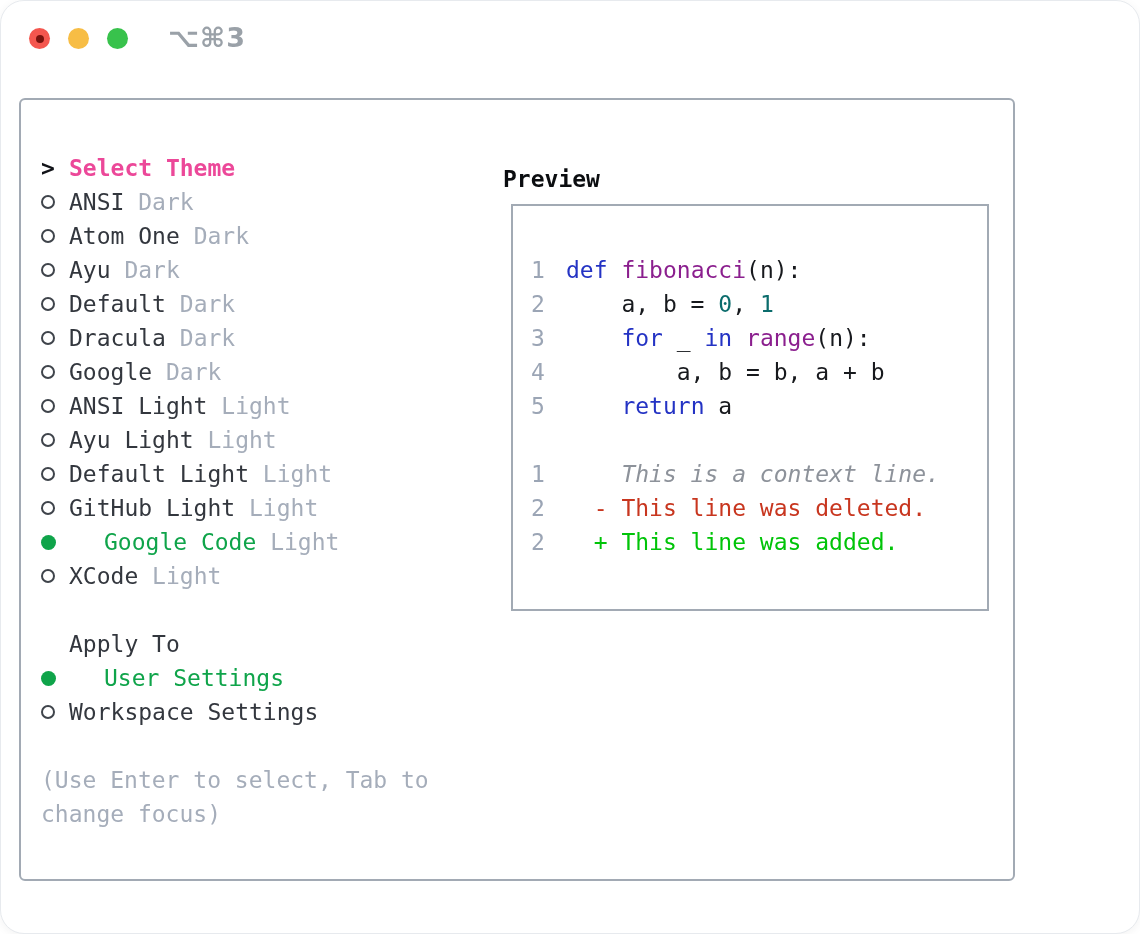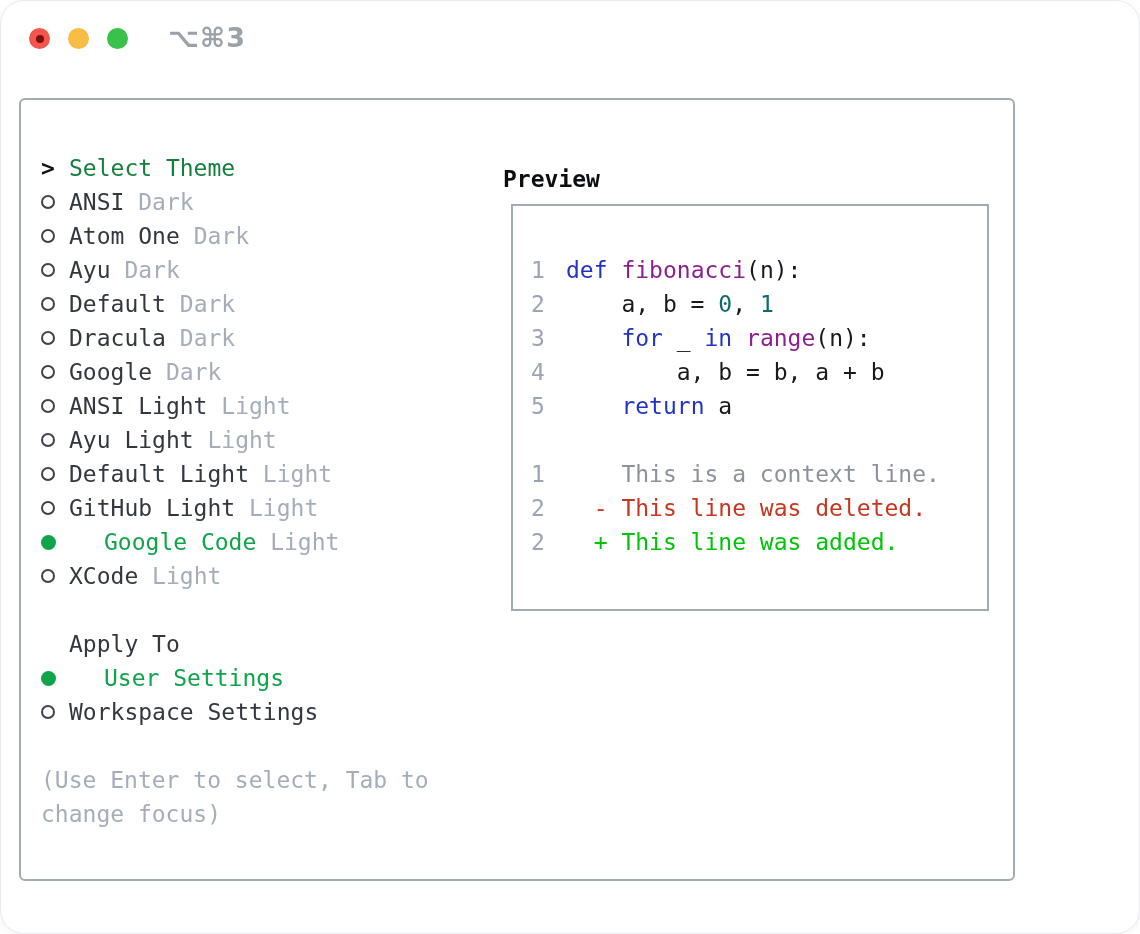--- a/index.html
+++ b/index.html
@@ -34,39 +34,39 @@
     border: 2px solid var(--border-gray, #a2aab4); border-radius: 6px;
     background: #ffffff;
   }
 
   
   .left-col { position: absolute; left: 20px; top: 51px; width: 450px; }
   .row { display: flex; height: 34px; align-items: center; font-size: 23px; color: var(--text-dark, #33373e); white-space: pre; }
   .row .marker { width: 28px; flex: none; display: flex; align-items: center; font-weight: bold; color: #111318; }
   .radio { width: 14px; height: 14px; border: 2px solid #3f444b; border-radius: 50%; }
   .radio.sel { border: none; background: var(--accent-green, #0fa44a); width: 15px; height: 15px; }
-  .hdr { font-weight: normal; color: #15803d; }
+  .hdr { font-weight: bold; color: #ec4899; }
   .t-var { color: var(--muted-gray, #a5adba); }
   .t-name.sel, .a-name.sel { color: var(--accent-green, #0fa44a); margin-left: 35px; }
   .hint { color: var(--muted-gray, #a5adba); }
 
   
   .preview-title { position: absolute; left: 482px; top: 62px; height: 34px; line-height: 34px; font-size: 23px; font-weight: bold; color: #0b0d10; }
   .preview-box {
     position: absolute; left: 490px; top: 104px; width: 478px; height: 407px;
     border: 2px solid var(--border-gray, #a2aab4); background: #ffffff;
     padding: 47px 0 0 18px; overflow: hidden;
   }
   .prow { display: flex; height: 34px; align-items: center; font-size: 23px; white-space: pre; }
   .lnum { width: 14px; flex: none; margin-right: 21px; color: var(--line-number, #9ba5b5); }
   .lcontent { white-space: pre; color: var(--code-plain, #17191d); }
   .tok-kwd { color: var(--keyword-blue, #2433c4); }
   .tok-fn  { color: var(--function-purple, #8b1f8e); }
   .tok-num { color: var(--number-teal, #0b6c6c); }
-  .d-context { color: var(--diff-context, #8d929a); }
+  .d-context { color: var(--diff-context, #8d929a); font-style: italic; }
   .d-deleted { color: var(--diff-deleted, #c8361f); }
   .d-added   { color: var(--diff-added, #00c408); }
 </style>
 </head>
 <body>
 
 <div class="window">
   <div class="titlebar">
     <span class="light red">
         <span class="dot"></span>

